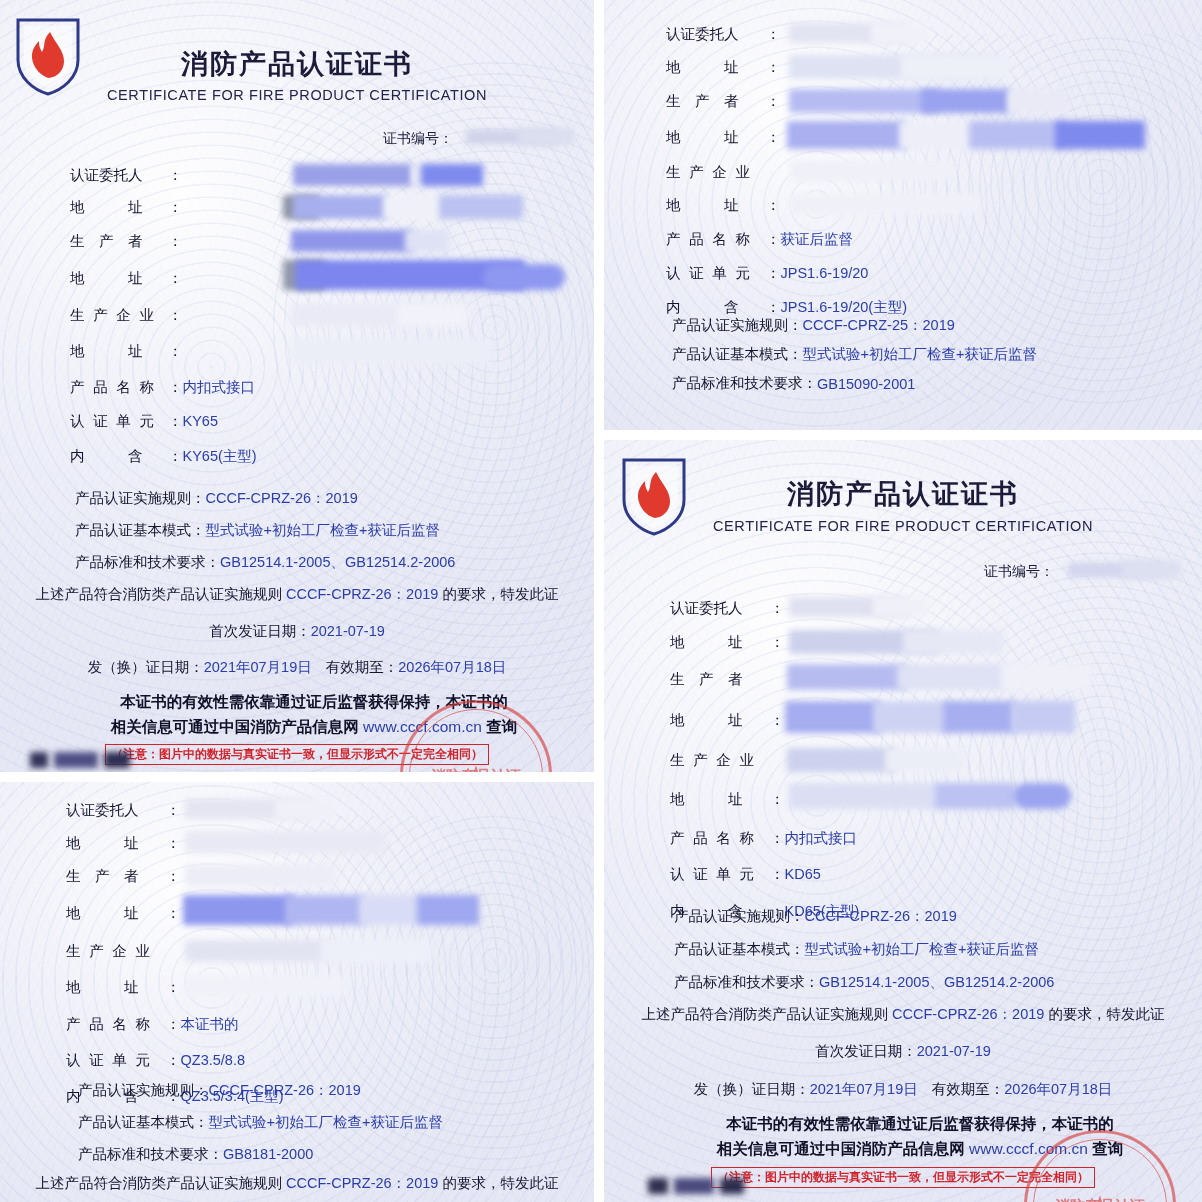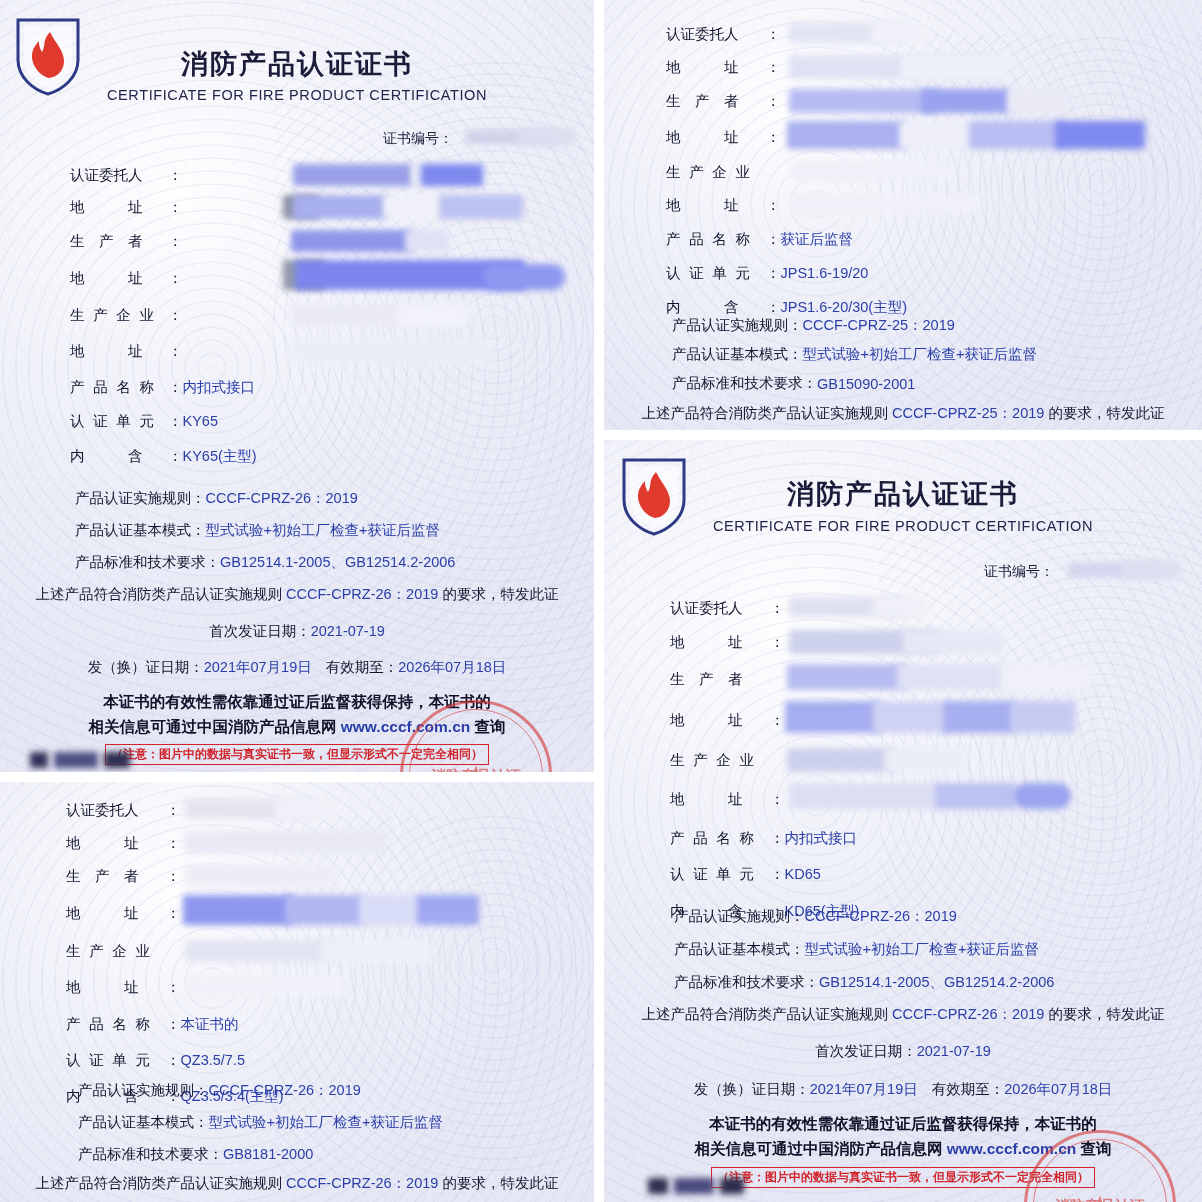--- a/index.html
+++ b/index.html
@@ -65,22 +65,22 @@
   .colon{color:#15152f;flex:none;}
   .val{color:#2b3ea8;white-space:nowrap;}
 
   
   .blur{position:relative;height:100%;flex:1 1 auto;}
   .bk{position:absolute;border-radius:2px;filter:blur(3.2px);}
 
   
   .footline{position:absolute;z-index:5;width:100%;text-align:center;color:#15152f;}
   .footline .em{color:#2b3ea8;}
-  .bold-note{position:absolute;z-index:5;width:100%;text-align:center;color:#101028;font-weight:bold;}
-  .bold-note .lnk{color:#2b3ea8;font-weight:bold;text-align:center;}
+  .bold-note{position:absolute;z-index:5;width:100%;text-align:center;color:#101028;font-weight:bold;padding-left:17px;}
+  .bold-note .lnk{color:#2b3ea8;font-weight:normal;text-align:center;}
   .warn{
     position:absolute;z-index:5;width:100%;text-align:center;
     color:#d2232a;font-weight:bold;
   }
   .warn .br{border:1px solid #d2232a;padding:1px 5px;display:inline-block;}
 
   
   .seal{position:absolute;z-index:7;border-radius:50%;border:3px solid #d63a38;opacity:.62;}
   .seal .inner{
     position:absolute;inset:6px;border-radius:50%;border:1px solid #d63a38;
@@ -321,21 +321,21 @@
 
       <div class="row" style="height:34px;">
         <div class="lbl sp" style="width:100px;">认 证 单 元</div>
         <div class="colon">：</div>
         <div class="val">JPS1.6-19/20</div>
       </div>
 
       <div class="row" style="height:34px;">
         <div class="lbl" style="width:100px;">内　　　含</div>
         <div class="colon">：</div>
-        <div class="val">JPS1.6-20/30(主型)</div>
+        <div class="val">JPS1.6-19/20(主型)</div>
       </div>
     </div>
 
     <div class="rows" style="left:0;top:311px;width:598px;font-size:14.5px;">
       <div class="row" style="height:29px;padding-left:68px;">
         <div class="lbl">产品认证实施规则</div>
         <div class="colon">：</div>
         <div class="val">CCCF-CPRZ-25：2019</div>
       </div>
       <div class="row" style="height:29px;padding-left:68px;">
@@ -343,23 +343,20 @@
         <div class="colon">：</div>
         <div class="val">型式试验+初始工厂检查+获证后监督</div>
       </div>
       <div class="row" style="height:29px;padding-left:68px;">
         <div class="lbl">产品标准和技术要求</div>
         <div class="colon">：</div>
         <div class="val">GB15090-2001</div>
       </div>
     </div>
 
-    <div class="footline" style="top:404px;font-size:14.5px;">
-      <span>上述产品符合消防类产品认证实施规则 </span><span class="em">CCCF-CPRZ-25：2019</span><span> 的要求，特发此证</span>
-    </div>
   </div>
 
   <div class="cert" style="left:0;top:782px;width:594px;height:420px;">
 
     <div class="rows" style="left:66px;top:12px;width:510px;font-size:14.5px;">
 
       <div class="row" style="height:32px;">
         <div class="lbl" style="width:100px;">认证委托人</div>
         <div class="colon">：</div>
         <div class="blur" style="height:26px;">
@@ -414,21 +411,21 @@
 
       <div class="row" style="height:36px;">
         <div class="lbl sp" style="width:100px;">产 品 名 称</div>
         <div class="colon">：</div>
         <div class="val">本证书的</div>
       </div>
 
       <div class="row" style="height:36px;">
         <div class="lbl sp" style="width:100px;">认 证 单 元</div>
         <div class="colon">：</div>
-        <div class="val">QZ3.5/7.5</div>
+        <div class="val">QZ3.5/8.8</div>
       </div>
 
       <div class="row" style="height:36px;">
         <div class="lbl" style="width:100px;">内　　　含</div>
         <div class="colon">：</div>
         <div class="val">QZ3.5/3.4(主型)</div>
       </div>
     </div>
 
     <div class="rows" style="left:0;top:292px;width:594px;font-size:14.5px;">

